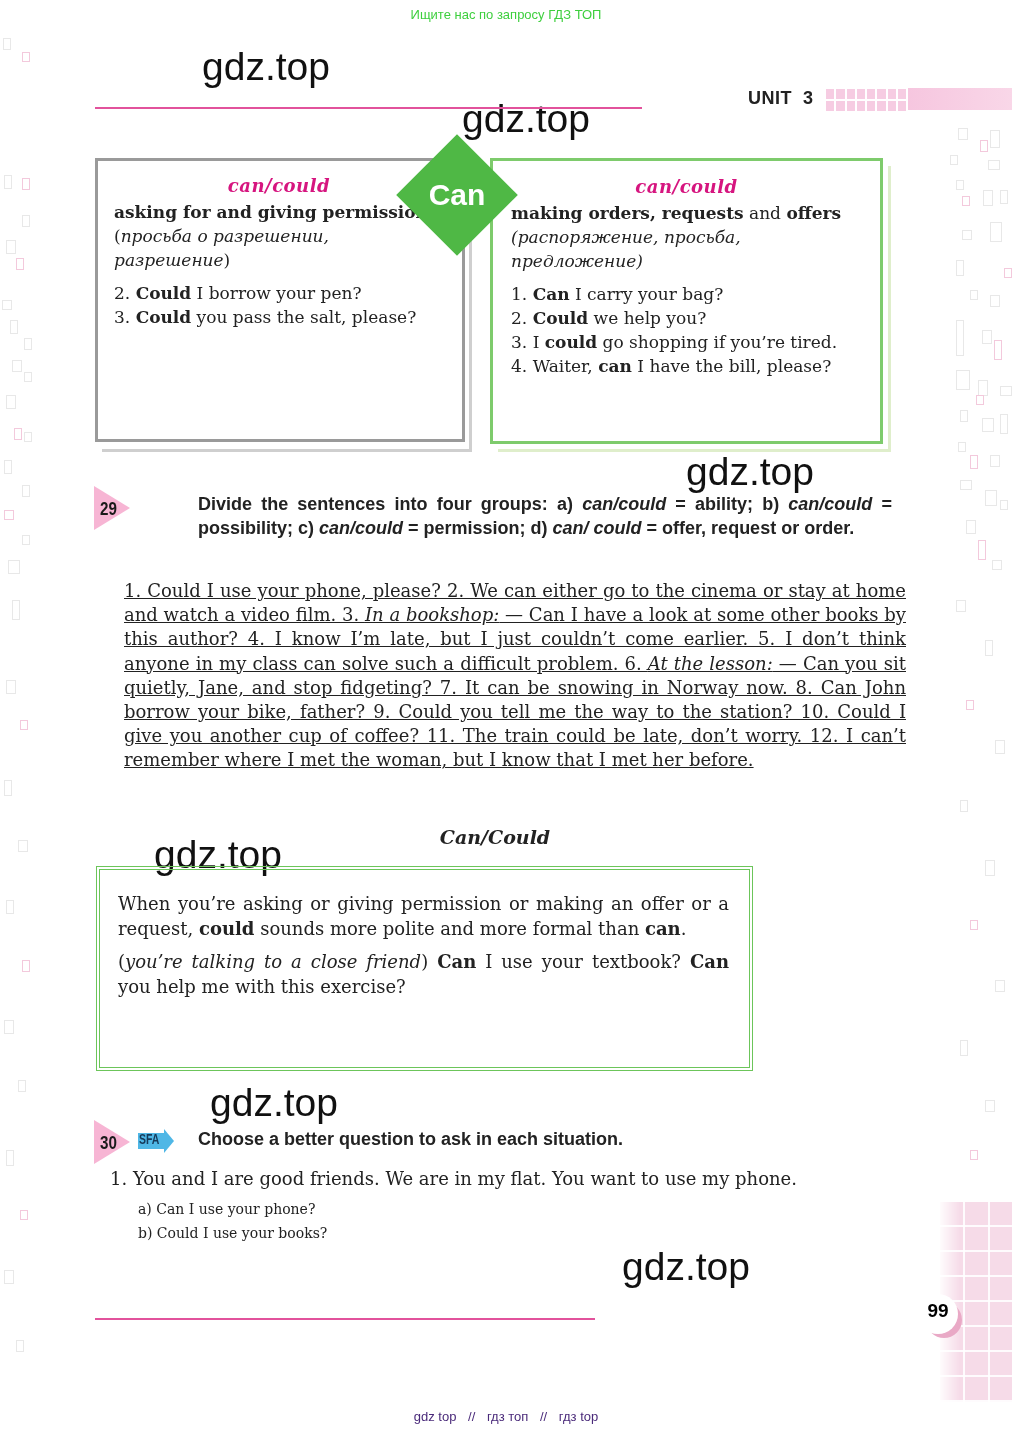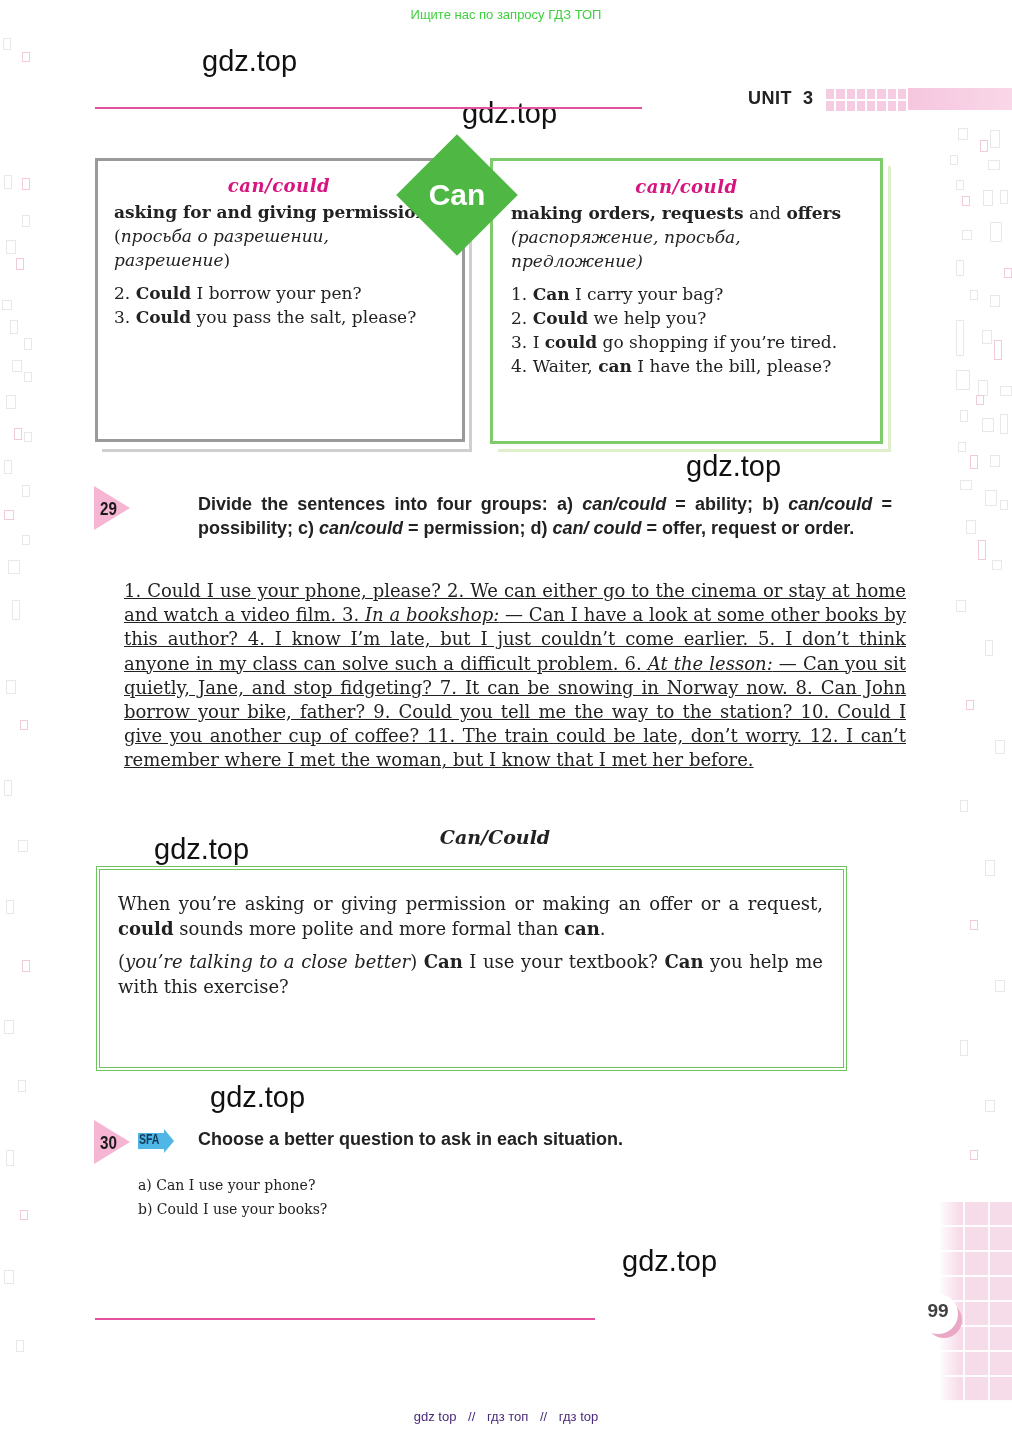--- a/index.html
+++ b/index.html
@@ -4,21 +4,21 @@
 <style>
   * { box-sizing: border-box; margin: 0; padding: 0; }
   html, body { width: 1012px; height: 1435px; background: #ffffff; overflow: hidden; }
   body { position: relative; font-family: "DejaVu Serif", serif; color: #222; }
 
   .abs { position: absolute; }
 
   
   .promo { left: 0; width: 1012px; top: 7px; text-align: center; font-family: "Liberation Sans", sans-serif; font-size: 13px; color: #3ecf3e; }
 
-  .wm { font-family: "Liberation Sans", sans-serif; font-size: 29px; color: #111; letter-spacing: 0; }
+  .wm { font-family: "Liberation Sans", sans-serif; font-size: 39px; color: #111; letter-spacing: 0; }
 
   .header-line { left: 95px; top: 107px; width: 547px; height: 2px; background: #e2529c; }
   .footer-line { left: 95px; top: 1318px; width: 500px; height: 2px; background: #e2529c; }
 
   .unit { left: 748px; top: 88px; font-family: "Liberation Sans", sans-serif; font-weight: bold; font-size: 18px; color: #222; letter-spacing: 0.5px; }
   .unit-dots { left: 826px; top: 89px; width: 80px; height: 22px;
     background-image: radial-gradient(circle, transparent 0, transparent 0);
     display: grid; grid-template-columns: repeat(8, 1fr); grid-template-rows: repeat(2, 1fr); gap: 2px; }
   .unit-dots span { background: #f6cce2; }
   .unit-bar { left: 908px; top: 88px; width: 104px; height: 22px; background: linear-gradient(90deg, #f6c6df, #f9d7e8); }
@@ -54,41 +54,41 @@
   .sfa-tip { position: absolute; left: 26px; top: -1px; width: 0; height: 0; border-top: 12px solid transparent; border-bottom: 12px solid transparent; border-left: 10px solid #4fb7e6; }
   .sfa-text { position: absolute; left: 1px; top: 0px; font-family: "Liberation Sans", sans-serif; font-weight: bold; font-size: 15px; color: #163a5a; transform: scaleX(0.7); transform-origin: left; }
 
   .task { font-family: "Liberation Sans", sans-serif; font-weight: bold; font-size: 18px; line-height: 24px; color: #222; text-align: justify; }
   .task i { font-style: italic; }
 
   .body-text { font-size: 18px; line-height: 24.2px; color: #222; text-align: justify; }
   .body-text i { font-style: italic; }
 
   .note-title { left: 300px; top: 826px; width: 390px; text-align: center; font-style: italic; font-weight: bold; font-size: 19px; color: #222; }
-  .note-box { left: 96px; top: 866px; width: 751px; height: 205px; border: 3px double #6cc55a; border-width: 4px; padding: 22px 20px 10px 18px; }
+  .note-box { left: 96px; top: 866px; width: 657px; height: 205px; border: 3px double #6cc55a; border-width: 4px; padding: 22px 20px 10px 18px; }
   .note-box p { font-size: 18px; line-height: 24.5px; text-align: justify; margin-bottom: 9px; }
   .note-box b { font-weight: bold; }
   .note-box i { font-style: italic; }
 
   .q-list { left: 110px; top: 1167px; width: 782px; }
   .q-item { font-size: 18px; line-height: 24px; text-align: justify; padding-left: 28px; text-indent: -28px; }
   .q-opt { font-size: 14px; line-height: 24px; padding-left: 28px; margin-top: 6px; }
   .q-opt div { line-height: 24px; }
 
   .corner-grid { left: 938px; top: 1202px; width: 74px; height: 200px;
     background-color: #f6dbe8;
     background-image:
       linear-gradient(90deg, rgba(255,255,255,0.9) 2px, transparent 2px),
       linear-gradient(0deg, rgba(255,255,255,0.9) 2px, transparent 2px);
     background-size: 25px 25px;
     -webkit-mask-image: linear-gradient(90deg, transparent, #000 30%);
     mask-image: linear-gradient(90deg, transparent, #000 30%);
   }
   .page-badge { left: 918px; top: 1294px; width: 40px; height: 40px; border-radius: 50%; background: #fff; box-shadow: 6px 6px 0 -2px #e9a9c6; }
-  .page-num { left: 918px; top: 1300px; width: 40px; text-align: center; font-family: "Liberation Sans", sans-serif; font-weight: bold; font-size: 19px; color: #404040; }
+  .page-num { left: 918px; top: 1300px; width: 40px; text-align: center; font-family: "Liberation Sans", sans-serif; font-weight: bold; font-size: 19px; color: #000000; }
 
   .bottom-links { left: 0; width: 1012px; top: 1409px; text-align: center; font-family: "Liberation Sans", sans-serif; font-size: 13px; color: #4a2a7a; }
   .bottom-links span { margin: 0 4px; }
 </style>
 </head>
 <body>
 
 <div class="abs promo">Ищите нас по запросу ГДЗ ТОП</div>
 
 <div class="abs wm" style="left:202px; top:45px;">gdz.top</div>
@@ -239,35 +239,36 @@
 <div class="abs task" style="left:198px; top:492px; width:694px;">
   <span>Divide the sentences into four groups: a) </span><i>can/could</i><span> = ability; b) </span><i>can/could</i><span> = possibility; c) </span><i>can/could</i><span> = permission; d) </span><i>can/ could</i><span> = offer, request or order.</span>
 </div>
 <div class="abs body-text" style="left:124px; top:579px; width:782px;text-decoration:underline;">
   <span>1. Could I use your phone, please? 2. We can either go to the cinema or stay at home and watch a video film. 3. </span><i>In a bookshop:</i><span> — Can I have a look at some other books by this author? 4. I know I’m late, but I just couldn’t come earlier. 5. I don’t think anyone in my class can solve such a difficult problem. 6. </span><i>At the lesson:</i><span> — Can you sit quietly, Jane, and stop fidgeting? 7. It can be snowing in Norway now. 8. Can John borrow your bike, father? 9. Could you tell me the way to the station? 10. Could I give you another cup of coffee? 11. The train could be late, don’t worry. 12. I can’t remember where I met the woman, but I know that I met her before.</span>
 </div>
 
 <div class="abs note-title">Can/Could</div>
 <div class="abs note-box">
   <p><span>When you’re asking or giving permission or making an offer or a request, </span><b>could</b><span> sounds more polite and more formal than </span><b>can</b><span>.</span></p>
-  <p><span>(</span><i>you’re talking to a close better</i><span>) </span><b>Can</b><span> I use your textbook? </span><b>Can</b><span> you help me with this exercise?</span></p>
+  <p><span>(</span><i>you’re talking to a close friend</i><span>) </span><b>Can</b><span> I use your textbook? </span><b>Can</b><span> you help me with this exercise?</span></p>
 </div>
 
 <div class="abs ex-marker" style="left:94px; top:1120px;">
   <div class="ex-tri"></div>
   <div class="ex-num">30</div>
 </div>
 <div class="abs sfa">
   <div class="sfa-arrow"></div>
   <div class="sfa-tip"></div>
   <div class="sfa-text">SFA</div>
 </div>
 <div class="abs task" style="left:198px; top:1127px; width:694px;">Choose a better question to ask in each situation.</div>
 
 <div class="abs q-list">
+  <div class="q-item">1. You and I are good friends. We are in my flat. You want to use my phone.</div>
   <div class="q-opt">
     <div>a) Can I use your phone?</div>
     <div>b) Could I use your books?</div>
   </div>
 </div>
 
 <div class="abs footer-line"></div>
 <div class="abs corner-grid"></div>
 <div class="abs page-badge"></div>
 <div class="abs page-num">99</div>

